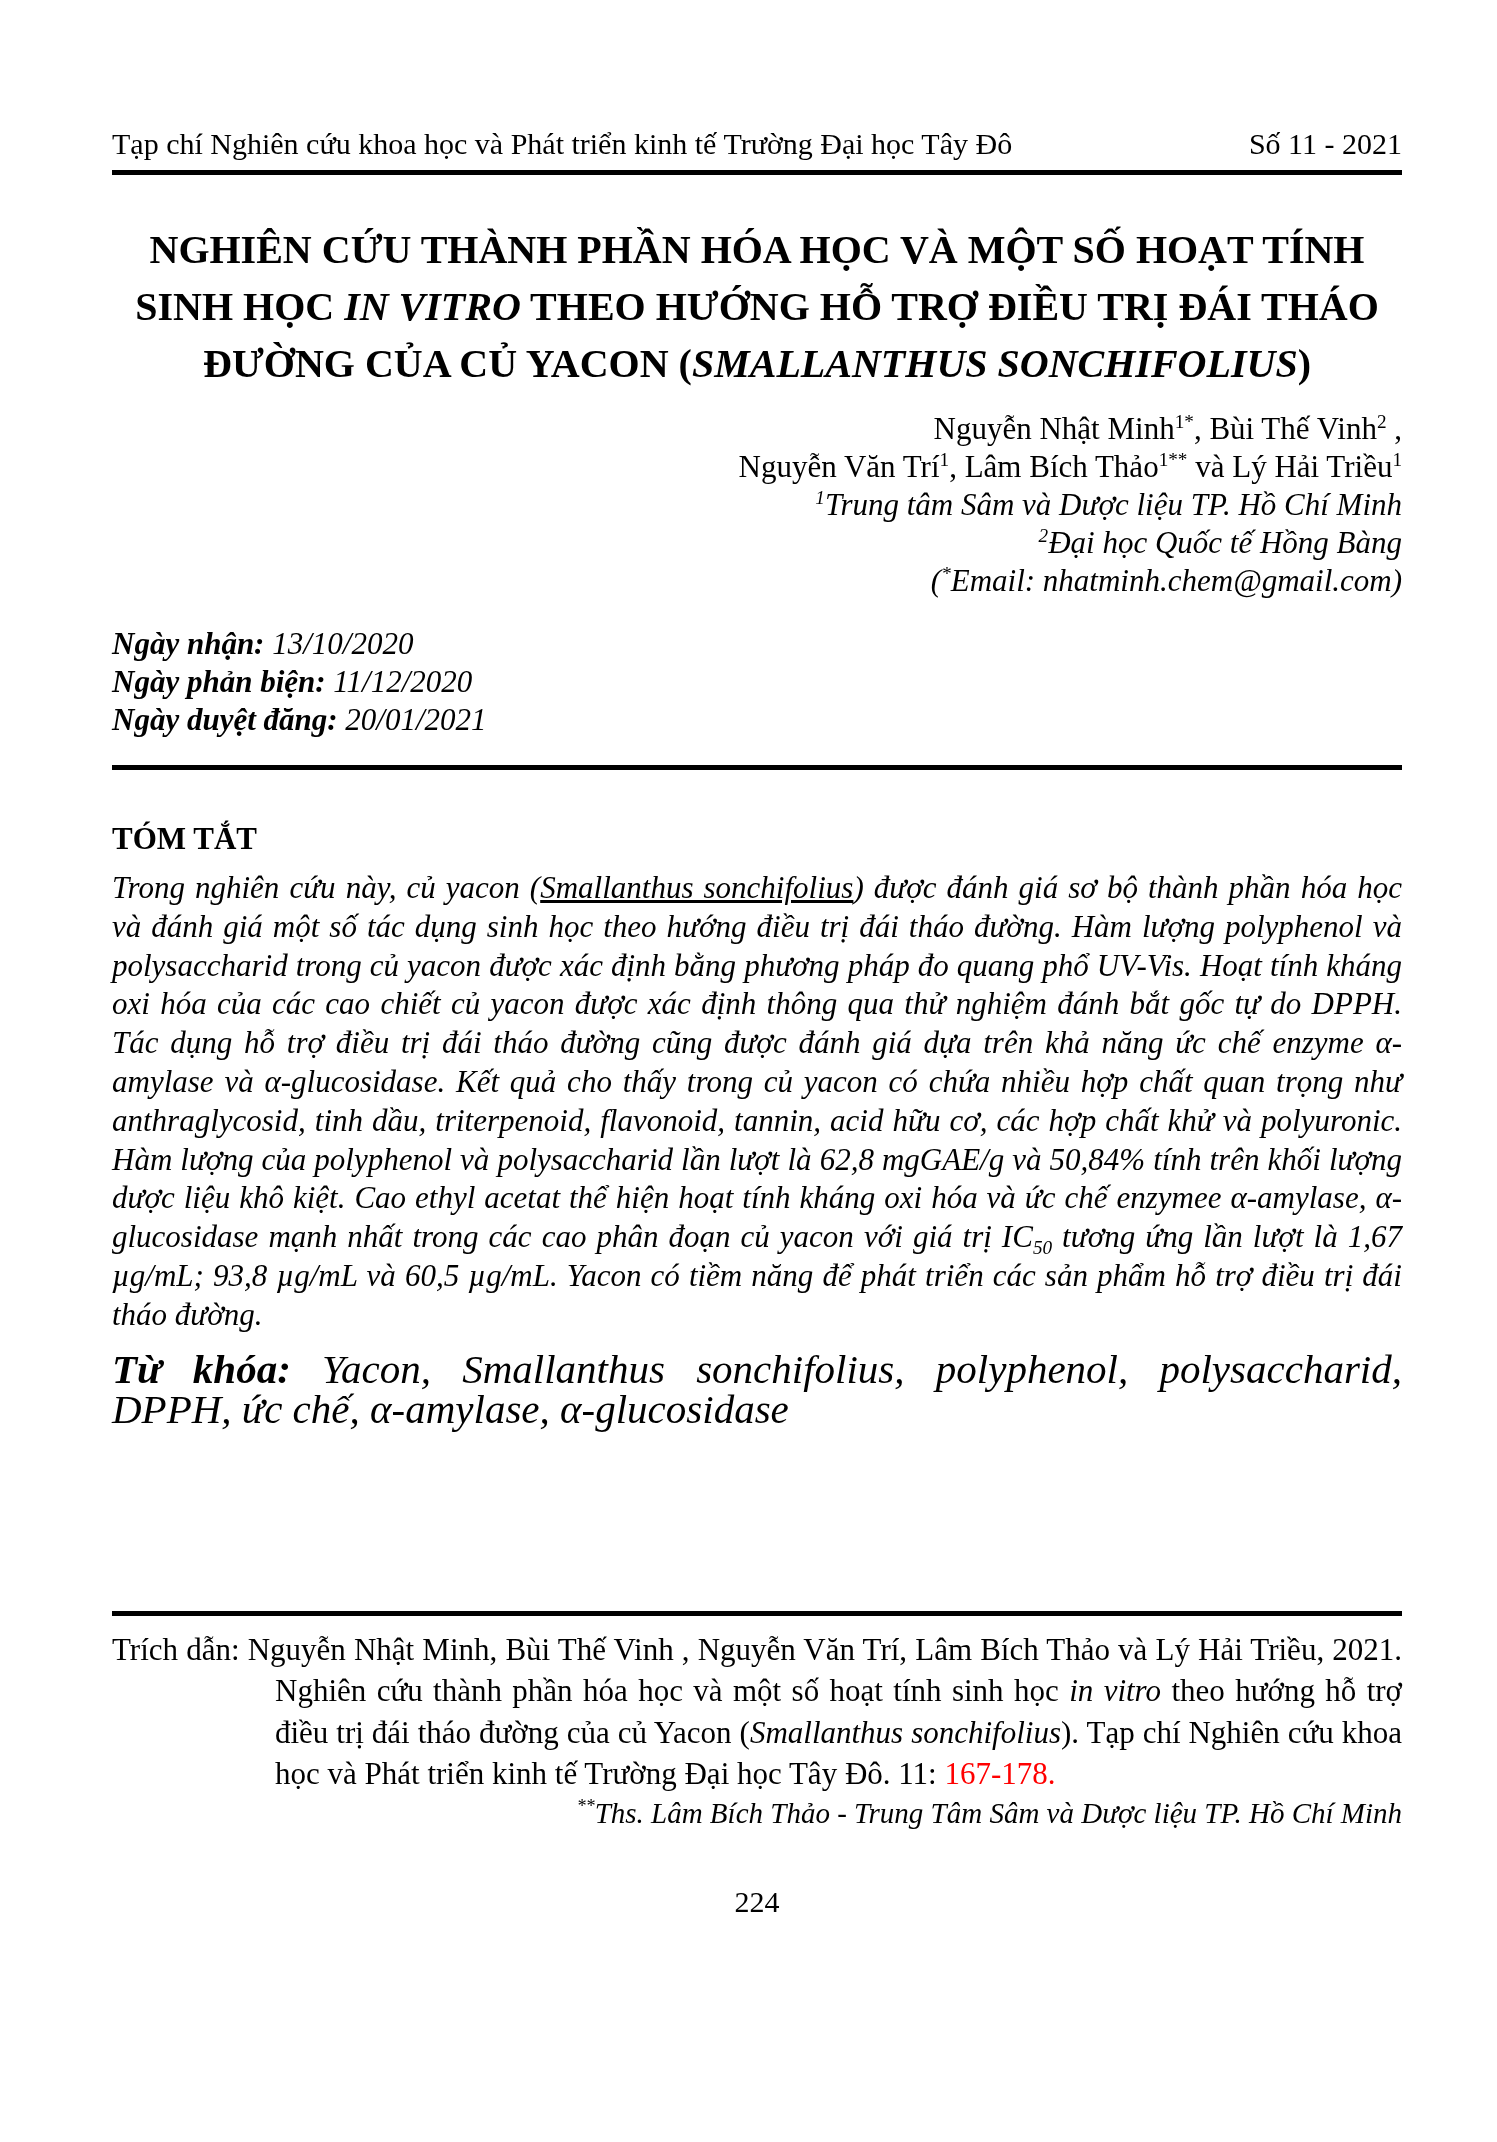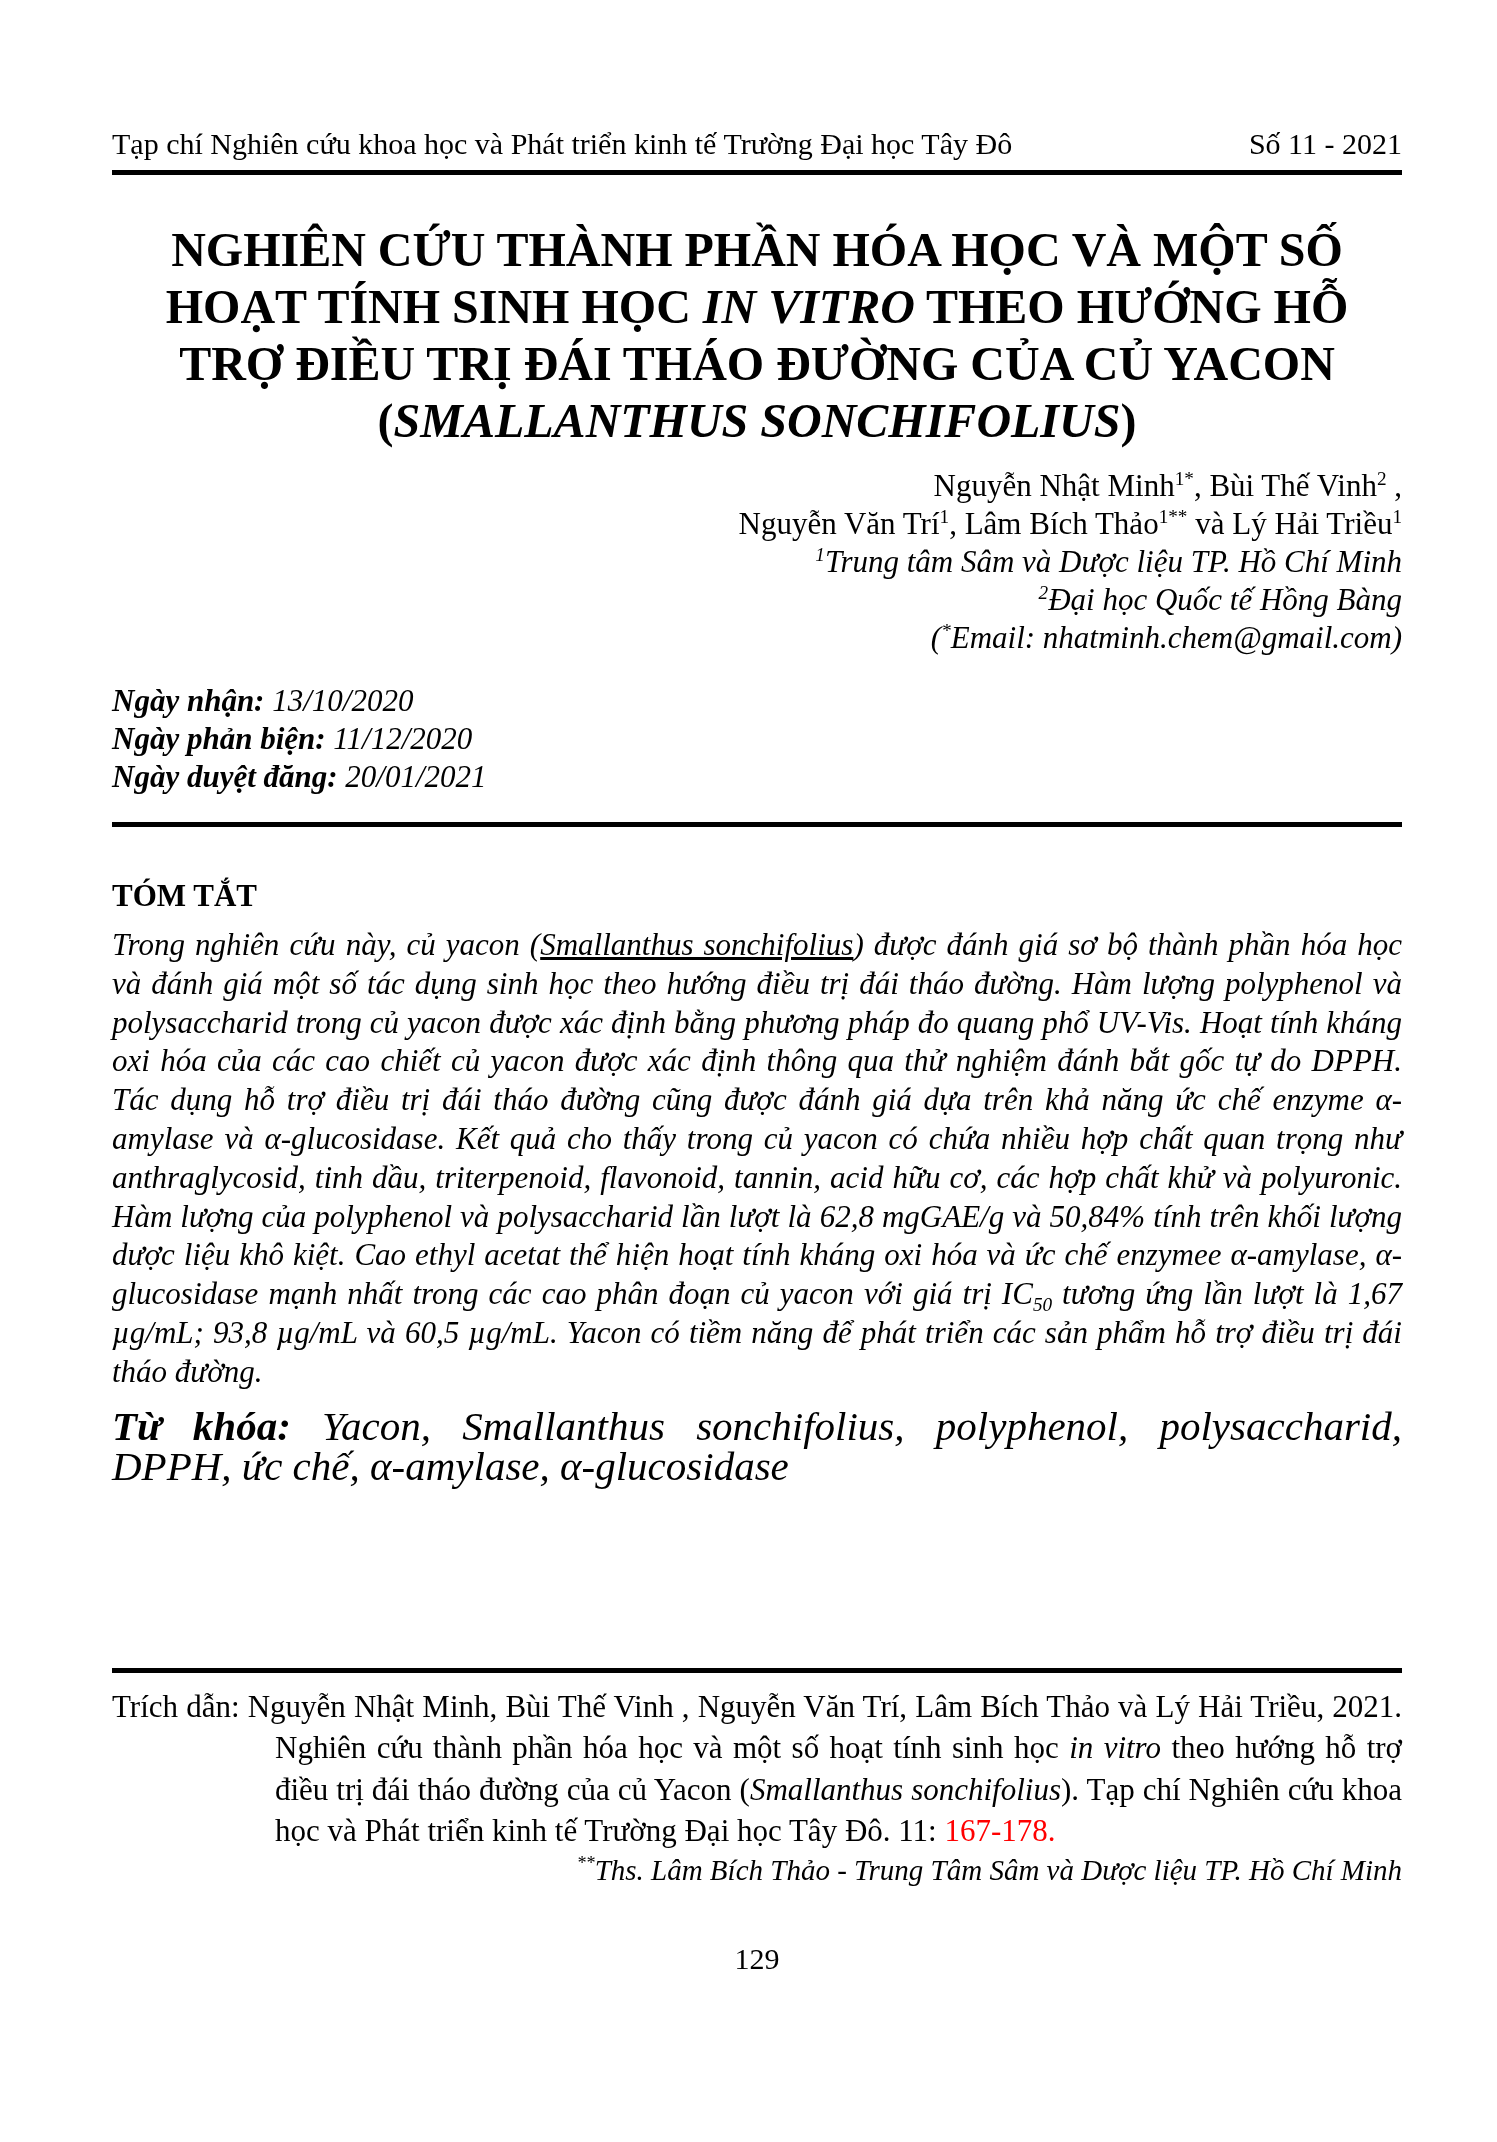--- a/index.html
+++ b/index.html
@@ -17,21 +17,21 @@
     display:flex; justify-content:space-between; align-items:flex-end;
     font-size:30px; line-height:36px;
   }
   .rule { border:none; border-top:5px solid #000; margin:0; }
   .rule1 { margin-top:8px; }
   .rule2 { margin-top:26px; }
   .rule3 { margin-top:182px; }
   .title {
     margin:46px auto 0 auto;
     max-width:1250px;
-    font-size:48px; line-height:57px; font-weight:bold;
+    font-size:40px; line-height:57px; font-weight:bold;
     text-align:center;
   }
   .title em { font-style:italic; }
   .authors {
     margin-top:18px;
     text-align:right;
     font-size:31px; line-height:38px;
   }
   .authors .affil, .authors .email { font-style:italic; }
   sup { font-size:0.62em; vertical-align:super; line-height:0; }
@@ -108,15 +108,15 @@
   <p class="abstract"><span>Trong nghiên cứu này, củ yacon (</span><span class="species">Smallanthus sonchifolius</span><span>) được đánh giá sơ bộ thành phần hóa học và đánh giá một số tác dụng sinh học theo hướng điều trị đái tháo đường. Hàm lượng polyphenol và polysaccharid trong củ yacon được xác định bằng phương pháp đo quang phổ UV-Vis. Hoạt tính kháng oxi hóa của các cao chiết củ yacon được xác định thông qua thử nghiệm đánh bắt gốc tự do DPPH. Tác dụng hỗ trợ điều trị đái tháo đường cũng được đánh giá dựa trên khả năng ức chế enzyme α-amylase và α-glucosidase. Kết quả cho thấy trong củ yacon có chứa nhiều hợp chất quan trọng như anthraglycosid, tinh dầu, triterpenoid, flavonoid, tannin, acid hữu cơ, các hợp chất khử và polyuronic. Hàm lượng của polyphenol và polysaccharid lần lượt là 62,8 mgGAE/g và 50,84% tính trên khối lượng dược liệu khô kiệt. Cao ethyl acetat thể hiện hoạt tính kháng oxi hóa và ức chế enzymee α-amylase, α-glucosidase mạnh nhất trong các cao phân đoạn củ yacon với giá trị IC</span><sub>50</sub><span> tương ứng lần lượt là 1,67 µg/mL; 93,8 µg/mL và 60,5 µg/mL. Yacon có tiềm năng để phát triển các sản phẩm hỗ trợ điều trị đái tháo đường.</span></p>
 
   <p class="keywords"><span class="kw-label">Từ khóa:</span><span> Yacon, Smallanthus sonchifolius, polyphenol, polysaccharid, DPPH, ức chế, α-amylase, α-glucosidase</span></p>
 
   <hr class="rule rule3">
 
   <p class="citation"><span>Trích dẫn:</span><span> Nguyễn Nhật Minh, Bùi Thế Vinh , Nguyễn Văn Trí, Lâm Bích Thảo và Lý Hải Triều, 2021. Nghiên cứu thành phần hóa học và một số hoạt tính sinh học </span><em>in vitro</em><span> theo hướng hỗ trợ điều trị đái tháo đường của củ Yacon (</span><em>Smallanthus sonchifolius</em><span>). Tạp chí Nghiên cứu khoa học và Phát triển kinh tế Trường Đại học Tây Đô. 11: </span><span class="cite-pages" style="color: rgb(255, 0, 0);">167-178.</span></p>
 
   <p class="footnote"><sup>**</sup><span>Ths. Lâm Bích Thảo - Trung Tâm Sâm và Dược liệu TP. Hồ Chí Minh</span></p>
 
-  <div class="page-number">129</div>
+  <div class="page-number">224</div>
 
 </div>
 
 </body></html>

